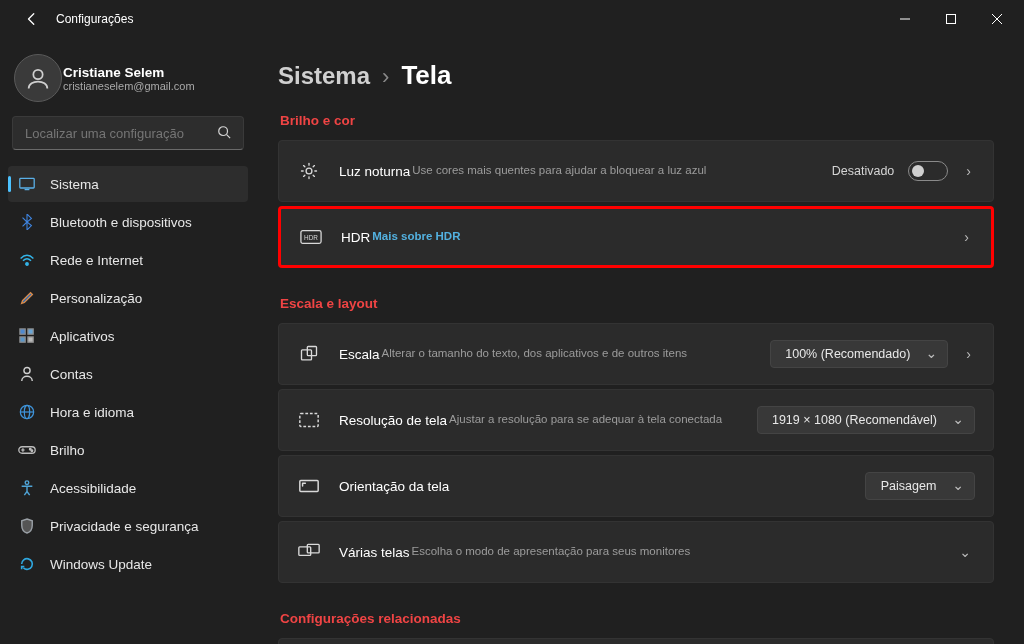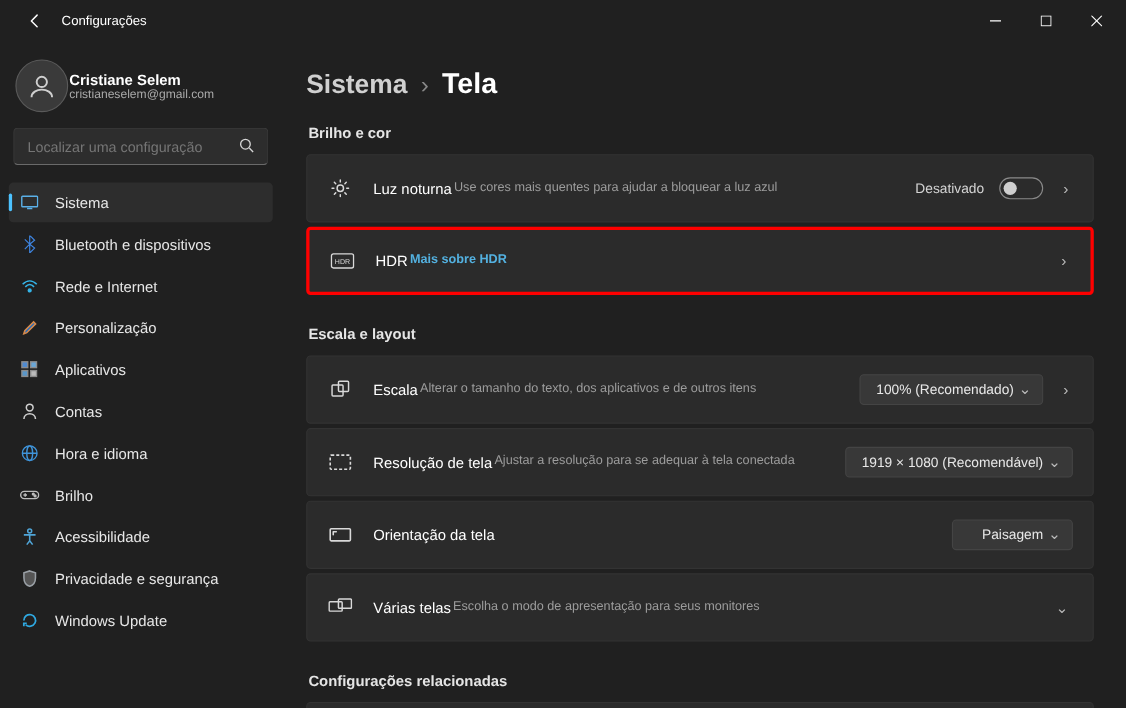--- a/index.html
+++ b/index.html
@@ -23,35 +23,35 @@
     .navitem { display: flex; align-items: center; gap: 14px; height: 36px; padding: 0 10px; border-radius: 4px; cursor: pointer; position: relative; }
     .navitem.active { background: #2d2d2d; }
     .navitem.active::before { content: ""; position: absolute; left: 0; top: 10px; bottom: 10px; width: 3px; background: #4cc2ff; border-radius: 2px; }
     .navicon { width: 18px; height: 18px; display: flex; align-items: center; justify-content: center; font-size: 14px; }
     .navlabel { font-size: 13.5px; color: #e7e7e7; }
     .content { flex: 1; padding: 22px 30px 0 22px; overflow-y: auto; }
     .crumb { display: flex; align-items: baseline; gap: 12px; margin-bottom: 22px; }
     .crumb .c1 { font-size: 24px; font-weight: 600; color: #d0d0d0; cursor: pointer; }
     .crumb .sep { font-size: 22px; color: #888; }
     .crumb .c2 { font-size: 26px; font-weight: 600; }
-    .section-h { font-size: 13.5px; font-weight: 600; margin: 6px 0 12px 2px; color: #e5e5e5; }
+    .section-h { font-size: 13.5px; font-weight: 600; margin: 6px 0 12px 2px; color: #ef4444; }
     .panel-group { display: flex; flex-direction: column; gap: 4px; margin-bottom: 28px; }
     .panel { background: #2b2b2b; border: 1px solid #333333; border-radius: 4px; display: flex; align-items: center; padding: 14px 18px; min-height: 62px; cursor: pointer; }
     .panel.highlight { border: 3px solid #ff0000; border-radius: 4px; }
     .p-icon { width: 24px; height: 24px; display: flex; align-items: center; justify-content: center; color: #d9d9d9; margin-right: 18px; flex-shrink: 0; }
     .p-text { flex: 1; display: flex; flex-direction: row; gap: 2px; }
     .p-title { font-size: 13.5px; color: #ffffff; }
     .p-sub { font-size: 11.5px; color: #9c9c9c; }
     .p-link { font-size: 11.5px; color: #53b1e0; font-weight: 600; cursor: pointer; }
     .p-right { display: flex; align-items: center; gap: 14px; }
     .state-label { font-size: 12.5px; color: #d4d4d4; }
     .toggle { width: 40px; height: 20px; border-radius: 10px; border: 1px solid #8a8a8a; background: #2b2b2b; position: relative; cursor: pointer; }
     .toggle::after { content:""; position:absolute; left:3px; top:3px; width:12px; height:12px; border-radius:50%; background:#cfcfcf; }
     .chev { color: #b9b9b9; font-size: 14px; padding: 0 4px; }
-    .dropdown { background: #383838; border: 1px solid #444; border-radius: 4px; padding: 6px 26px 6px 14px; font-size: 12.5px; color: #e8e8e8; position: relative; cursor: pointer; min-width: 150px; text-align: right; }
+    .dropdown { background: #383838; border: 1px solid #444; border-radius: 4px; padding: 6px 37px 6px 14px; font-size: 12.5px; color: #e8e8e8; position: relative; cursor: pointer; min-width: 150px; text-align: center; }
     .dropdown::after { content:"⌄"; position:absolute; right:10px; top:4px; color:#bdbdbd; font-size:14px; }
     .content::-webkit-scrollbar { width: 4px; }
     .content::-webkit-scrollbar-thumb { background: #4b4b4b; border-radius: 2px; }
   </style>
 </head>
 <body>
 
 <div class="titlebar">
   <div class="back-btn">
     <svg width="14" height="14" viewBox="0 0 16 16">

